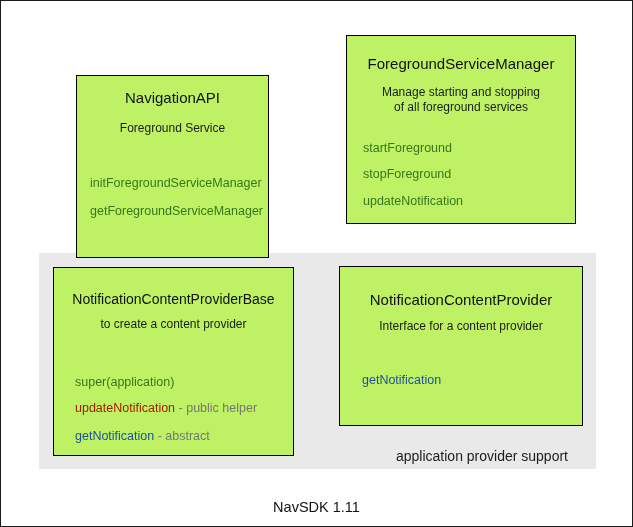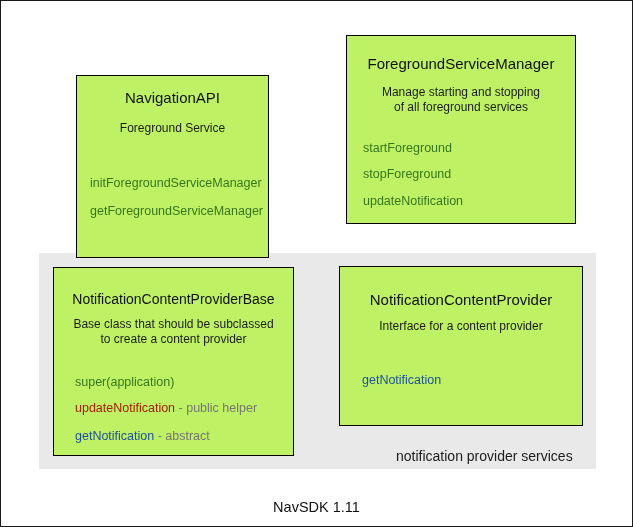--- a/index.html
+++ b/index.html
@@ -133,21 +133,20 @@
       <div>of all foreground services</div>
     </div>
     <div class="method method-1 m-green">startForeground</div>
     <div class="method method-2 m-green">stopForeground</div>
     <div class="method method-3 m-green">updateNotification</div>
   </div>
 
   <div class="class-box" id="box-ncp-base">
     <div class="box-title small">NotificationContentProviderBase</div>
     <div class="box-desc">
-      <div>Base class that should be subclassed</div>
       <div>to create a content provider</div>
     </div>
     <div class="method method-1">
       <span class="m-green">super(application)</span><span class="suffix"></span>
     </div>
     <div class="method method-2">
       <span class="m-red">updateNotification</span><span class="suffix"> - public helper</span>
     </div>
     <div class="method method-3">
       <span class="m-blue">getNotification</span><span class="suffix"> - abstract</span>
@@ -155,17 +154,17 @@
   </div>
 
   <div class="class-box" id="box-ncp">
     <div class="box-title">NotificationContentProvider</div>
     <div class="box-desc">
       <div>Interface for a content provider</div>
     </div>
     <div class="method method-1 m-blue">getNotification</div>
   </div>
 
-  <div class="panel-label">notification provider services</div>
+  <div class="panel-label">application provider support</div>
 
   <div class="footer-label">NavSDK 1.11</div>
 
 </div>
 
 </body></html>

